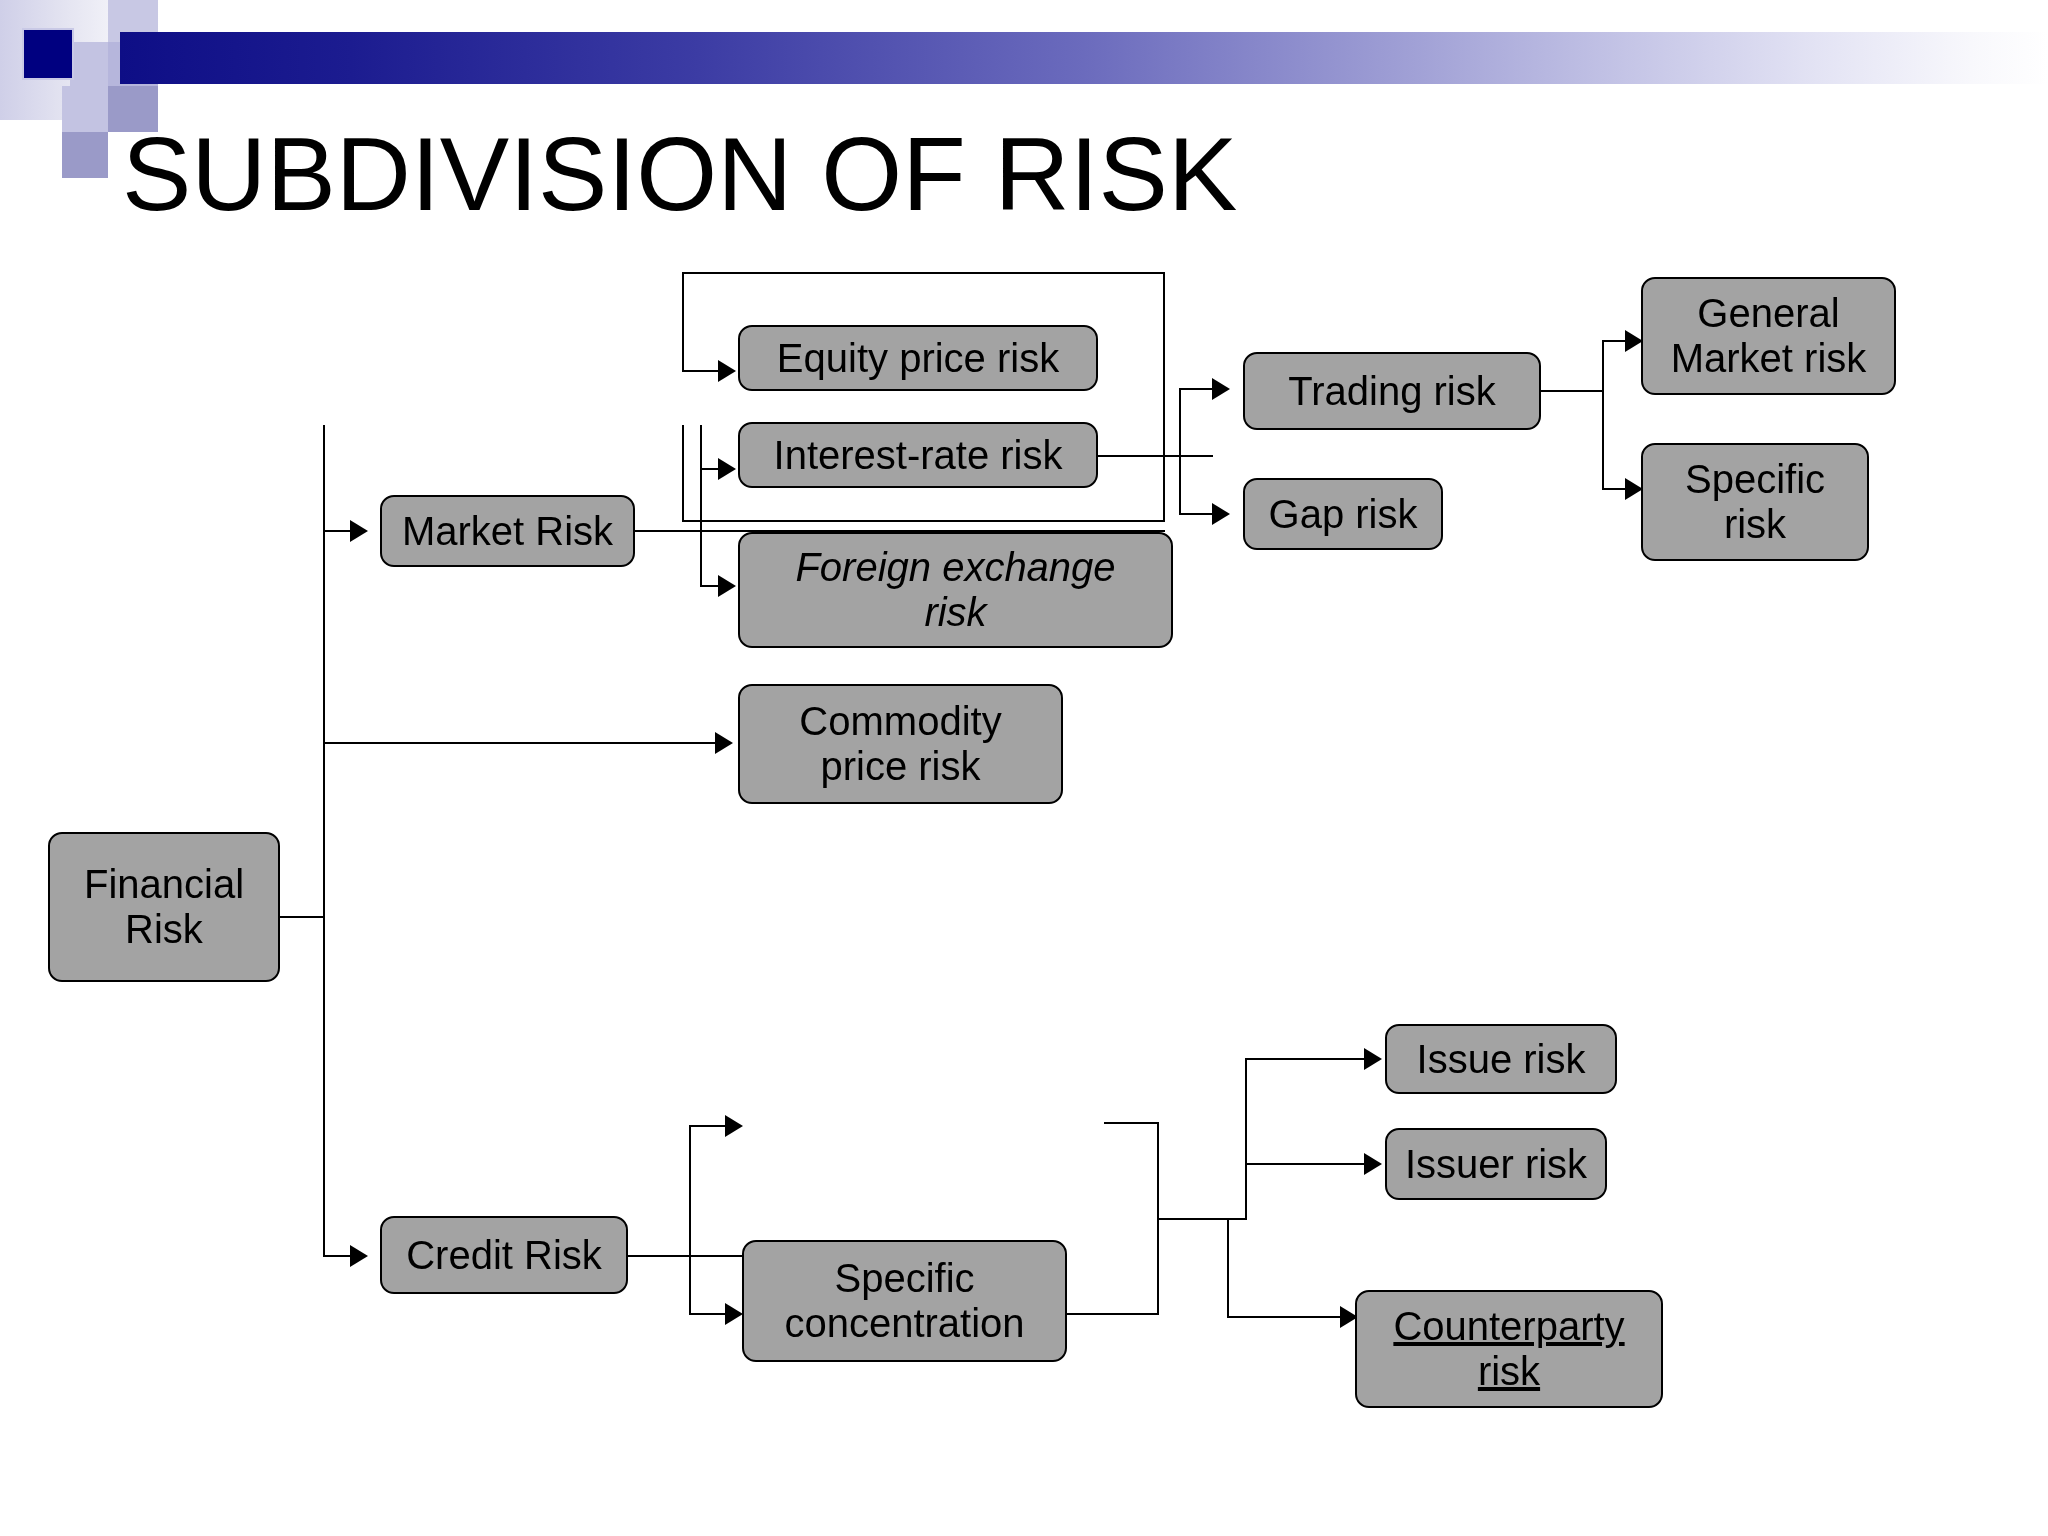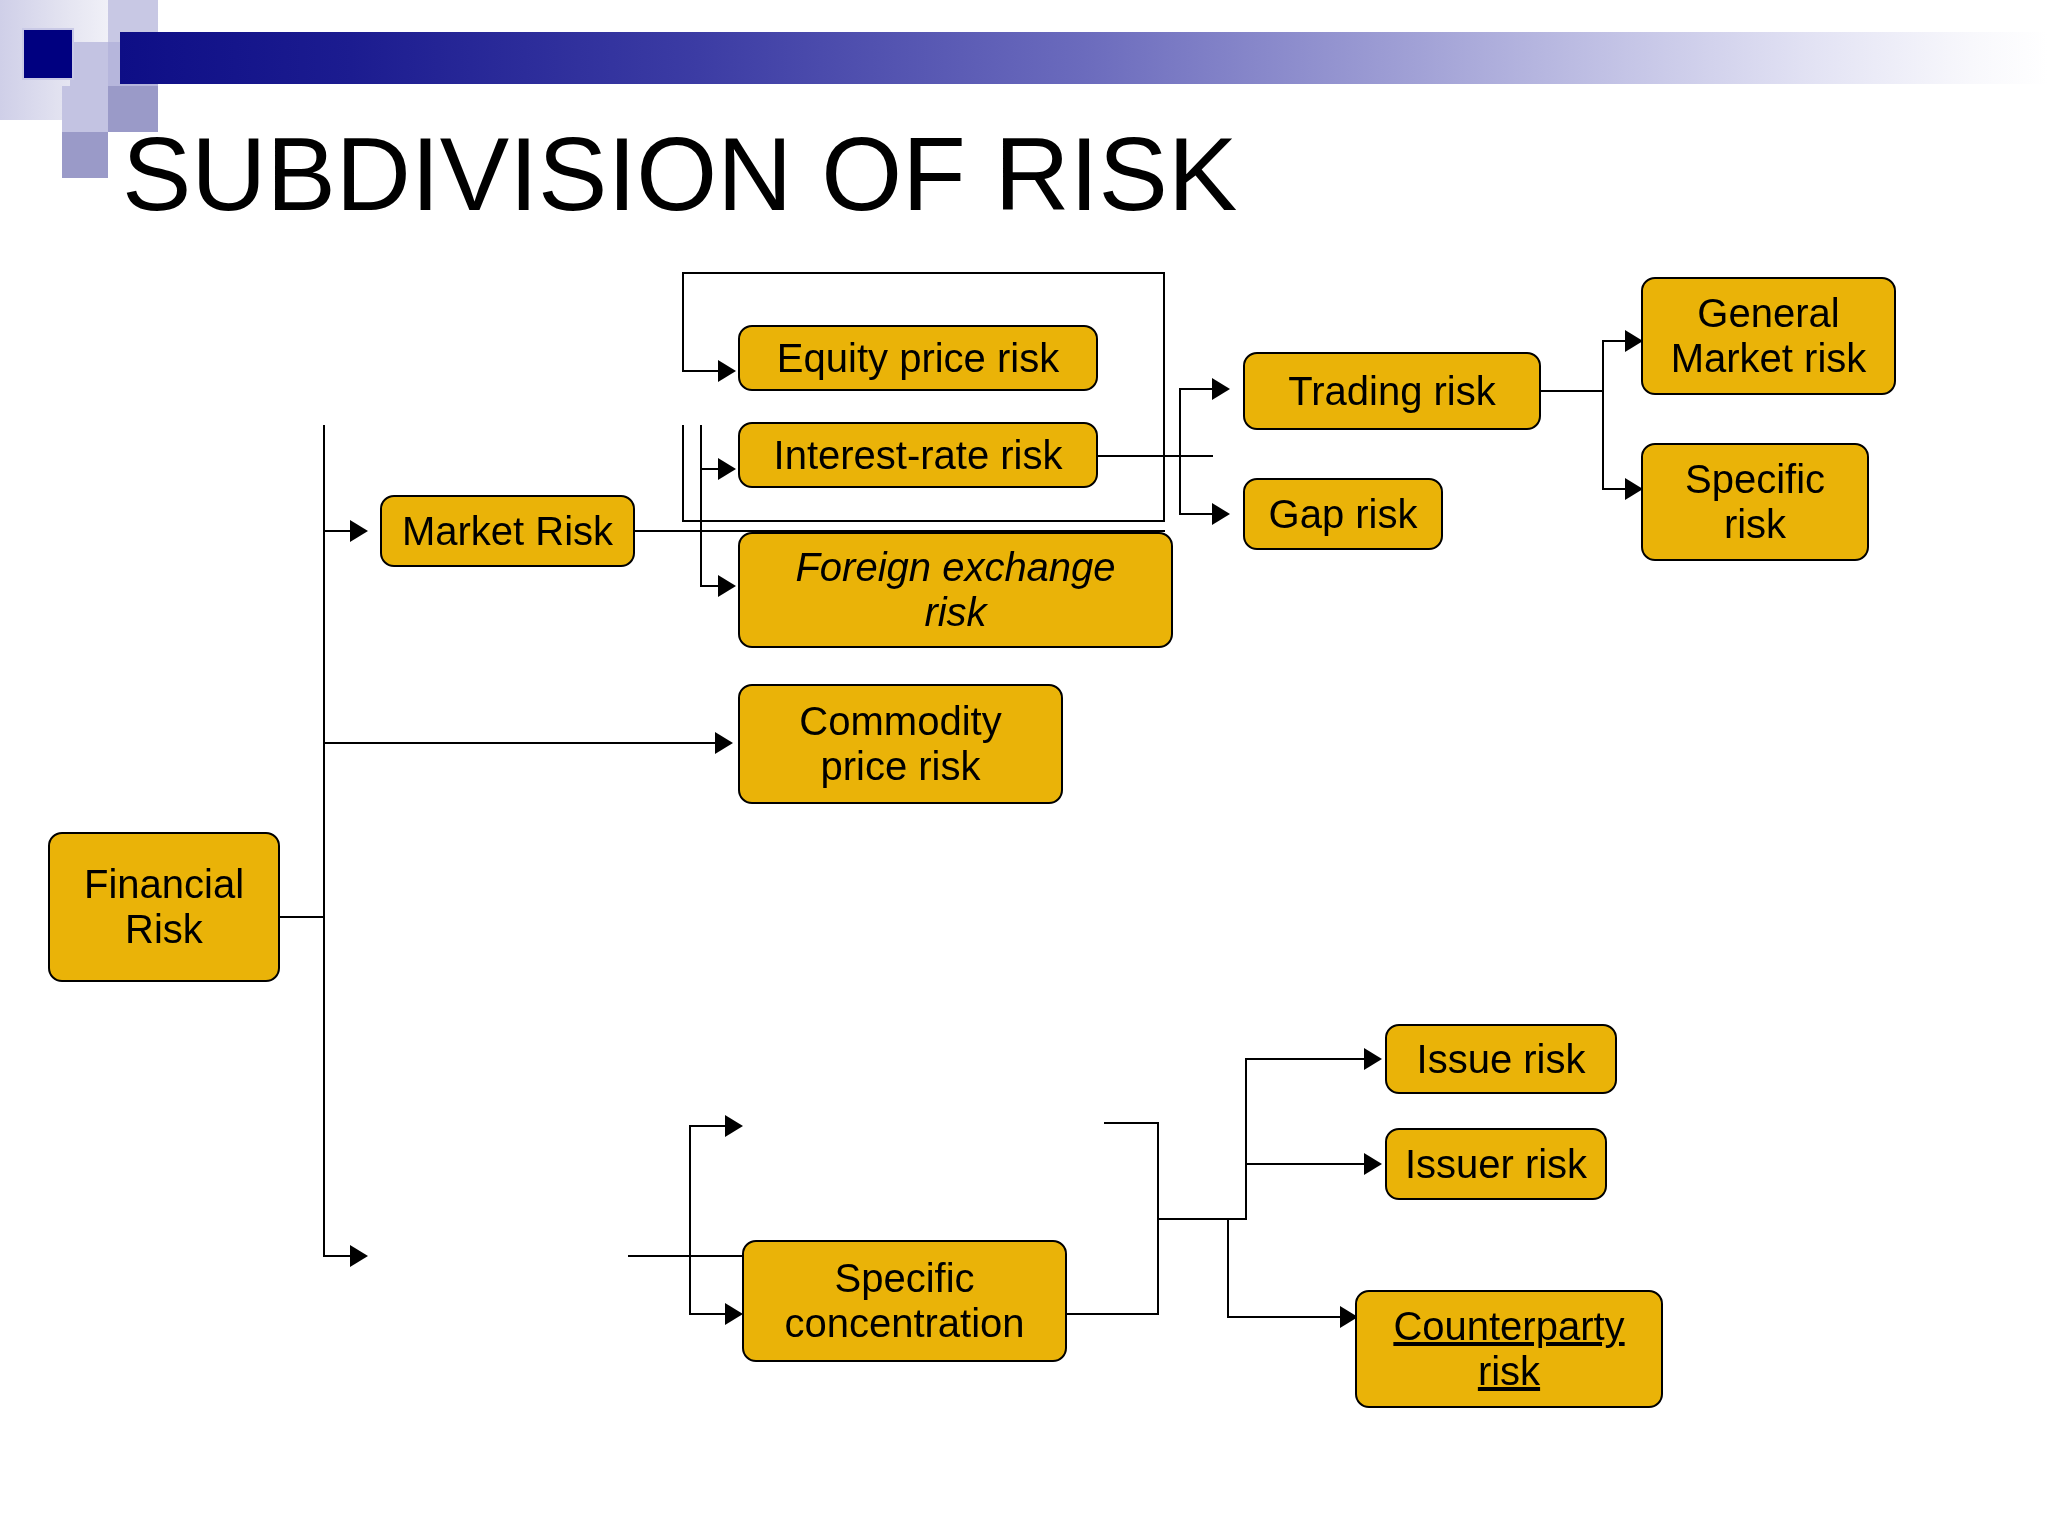--- a/index.html
+++ b/index.html
@@ -70,21 +70,21 @@
     position: absolute;
     left: 0; top: 0;
     width: 2048px;
     height: 1536px;
   }
   .node {
     position: absolute;
     box-sizing: border-box;
     border: 2px solid #000000;
     border-radius: 14px;
-    background: #eab308;
+    background: #a3a3a3;
     color: #000000;
     display: flex;
     align-items: center;
     justify-content: center;
     text-align: center;
     font-size: 40px;
     line-height: 1.12;
     padding: 2px 6px;
     white-space: pre-line;
   }
@@ -190,20 +190,21 @@
 
   <div class="conn h" style="left:1602px; top:488px; width:35px;"></div>
   <div class="arrow" style="left:1625px; top:478px;"></div>
 
   <div class="node" style="left:1641px; top:277px; width:255px; height:118px;">General
 Market risk</div>
 
   <div class="node" style="left:1641px; top:443px; width:228px; height:118px;">Specific
 risk</div>
 
+  <div class="node" style="left:380px; top:1216px; width:248px; height:78px;">Credit Risk</div>
 
   <div class="conn h" style="left:628px; top:1255px; width:125px;"></div>
   <div class="conn v" style="left:689px; top:1125px; height:190px;"></div>
 
   <div class="conn h" style="left:689px; top:1125px; width:50px;"></div>
   <div class="arrow" style="left:725px; top:1115px;"></div>
 
   <div class="conn h" style="left:689px; top:1313px; width:50px;"></div>
   <div class="arrow" style="left:725px; top:1303px;"></div>
 

